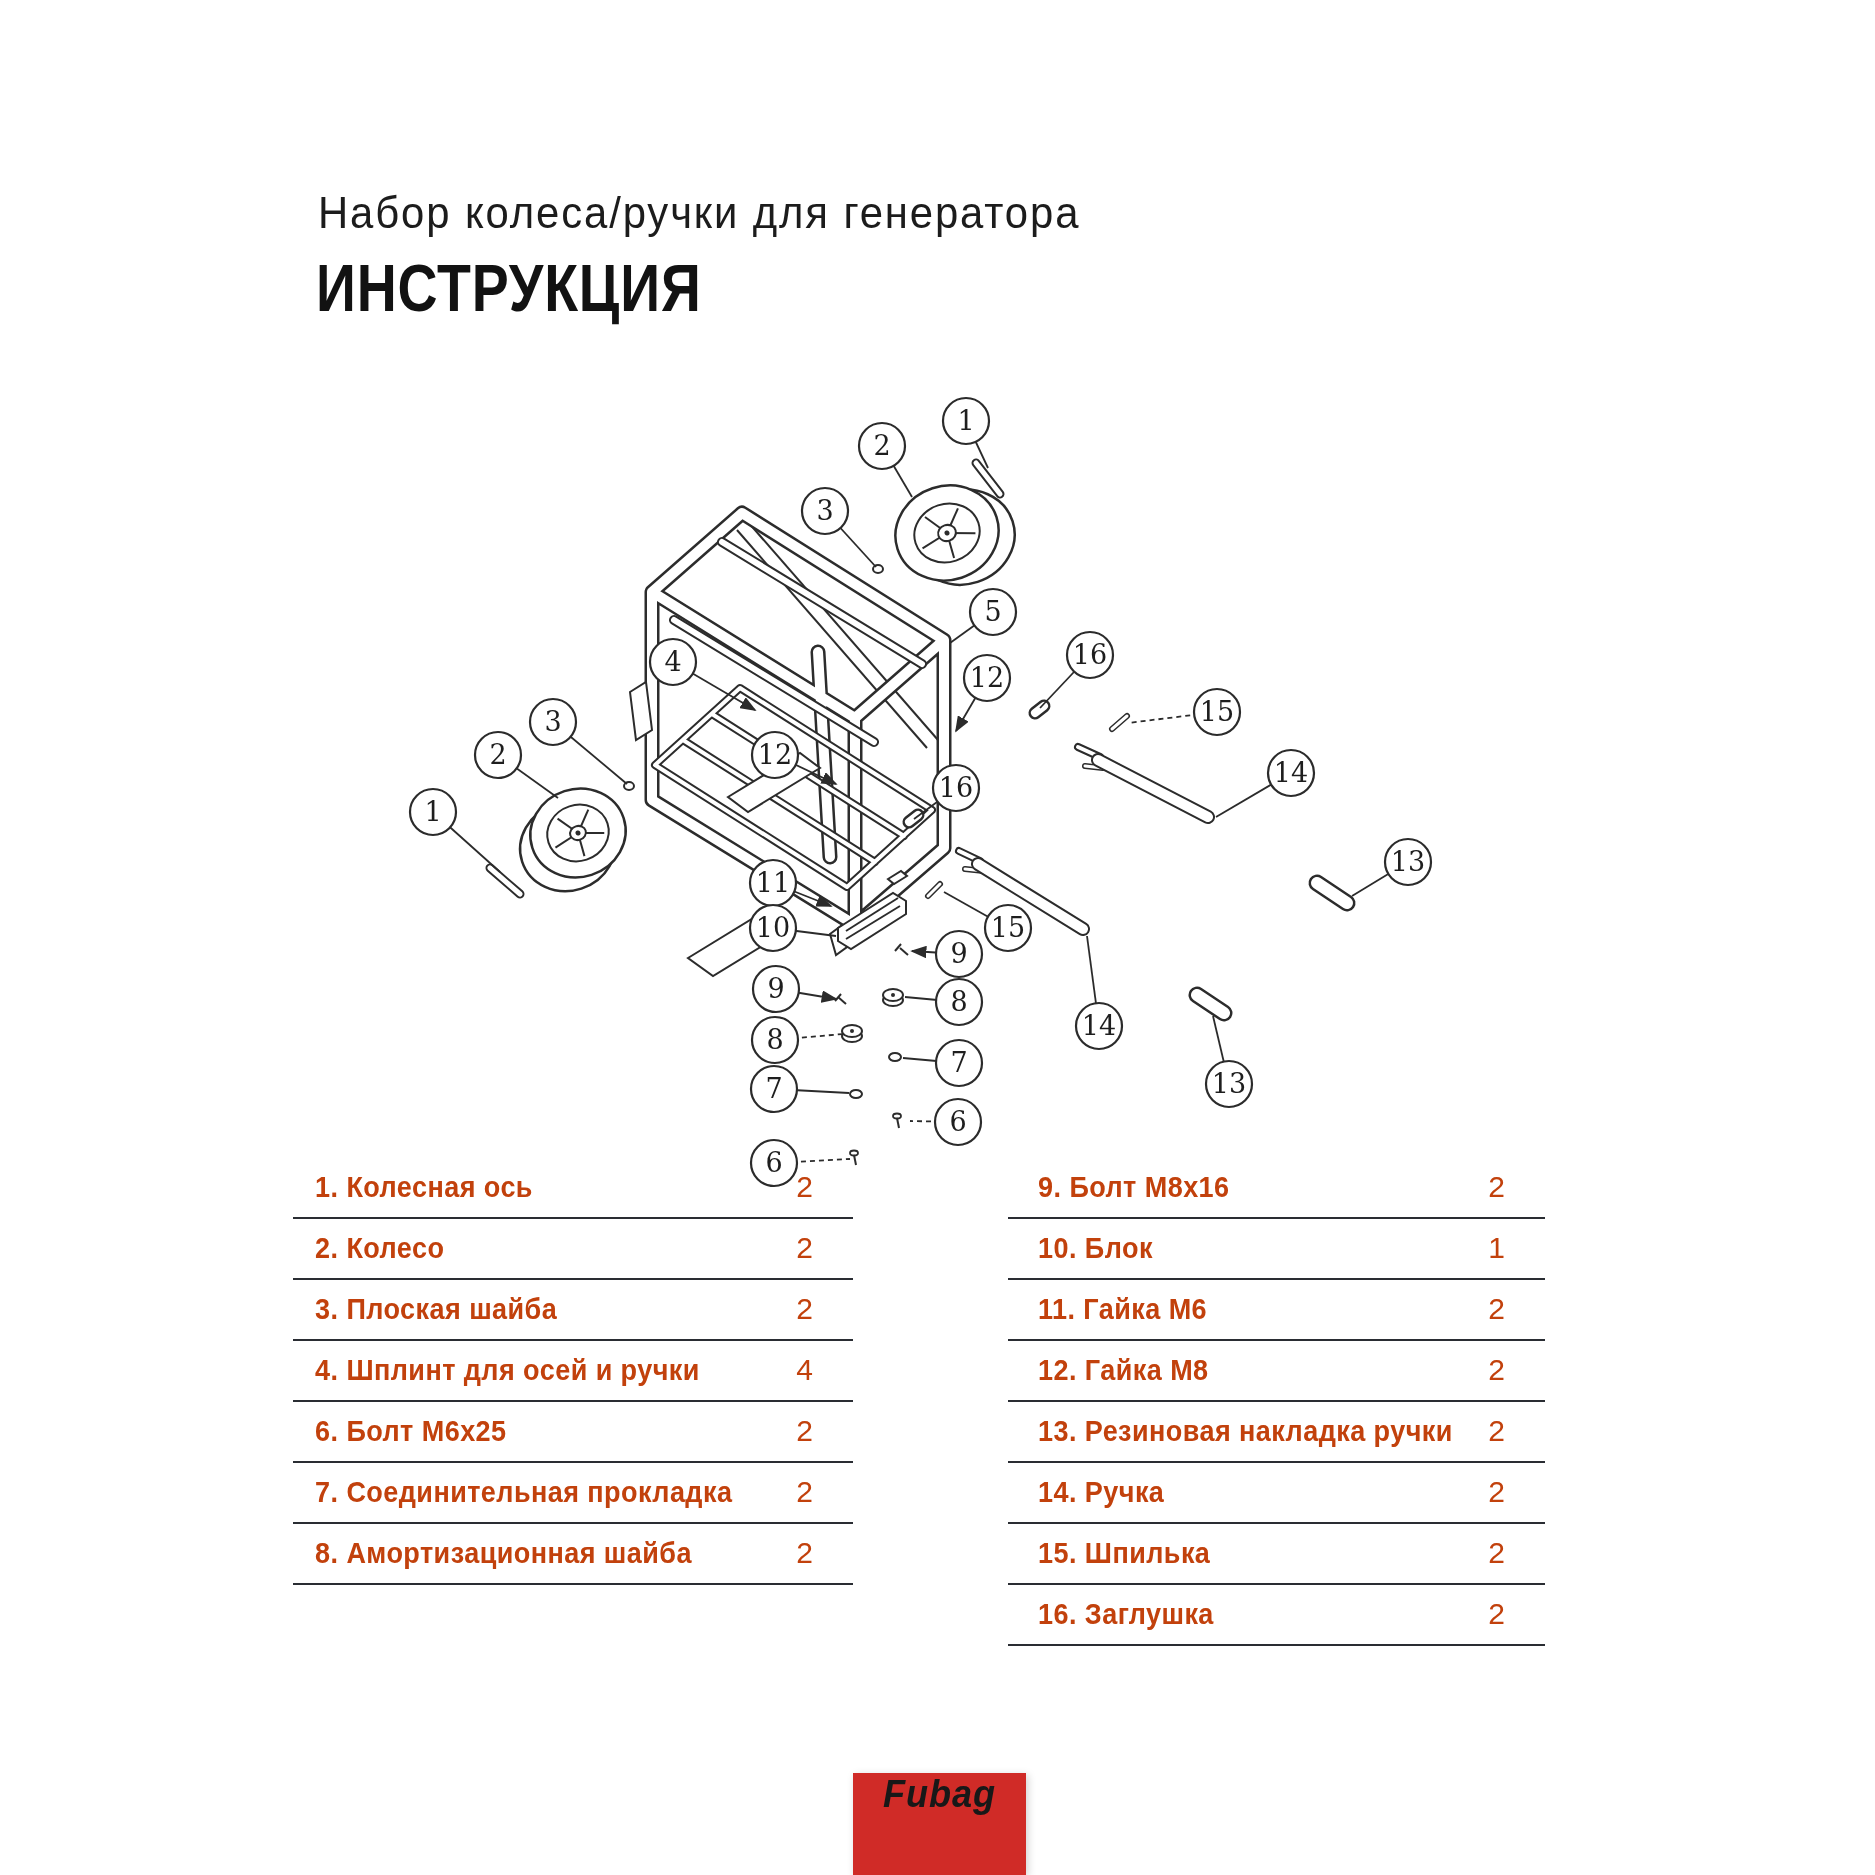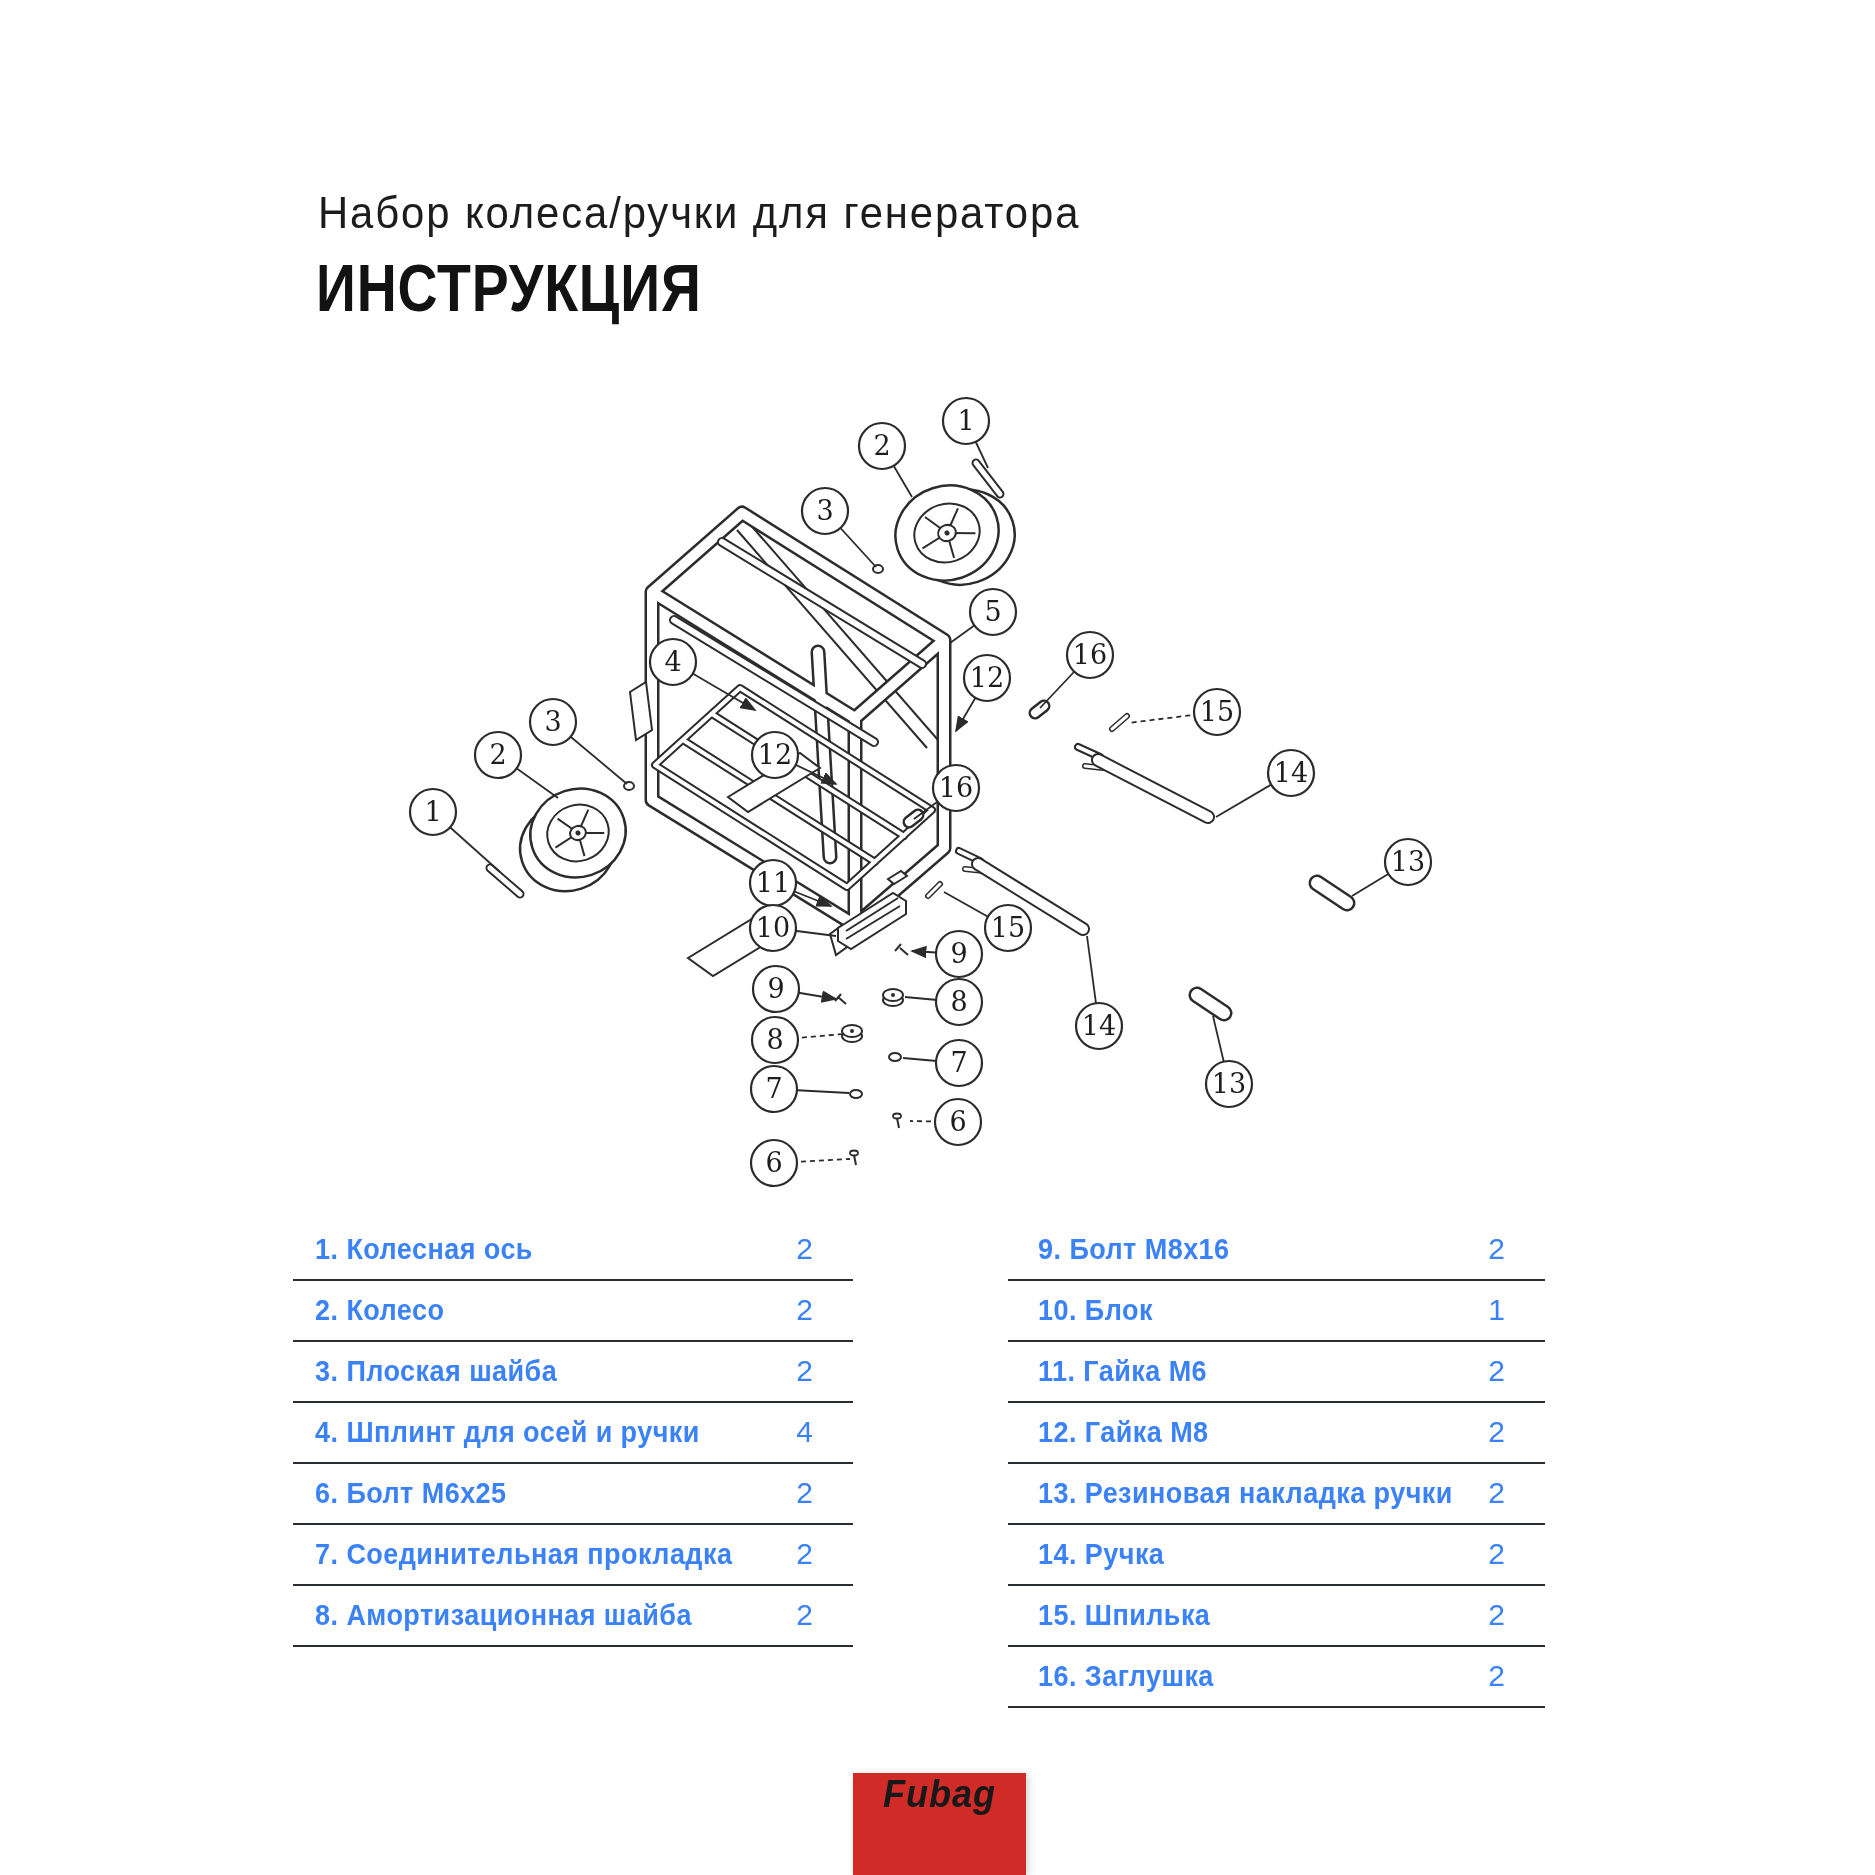--- a/index.html
+++ b/index.html
@@ -20,21 +20,21 @@
   .t-b{stroke:#2c2c2c;fill:none;stroke-linecap:round;stroke-linejoin:round;}
   .t-w{stroke:#ffffff;fill:none;stroke-linecap:round;stroke-linejoin:round;}
   .thin{stroke:#2c2c2c;stroke-width:2;fill:none;}
   .plate{fill:#ffffff;stroke:#2c2c2c;stroke-width:2;}
   .wfill{fill:#ffffff;stroke:#2c2c2c;}
   .leader{stroke:#2b2b2b;stroke-width:1.8;fill:none;}
   .dashed{stroke-dasharray:5 4;}
   .co-circle{fill:#ffffff;stroke:#2b2b2b;stroke-width:2.2;}
   .co-num{font-family:"DejaVu Serif",serif;font-size:27px;fill:#1e1e1e;text-anchor:middle;}
 
-  .ptable{position:absolute;top:1220px;color:#3b82f6;}
+  .ptable{position:absolute;top:1158px;color:#c2410c;}
   .ptable-left{left:293px;width:560px;}
   .ptable-right{left:1008px;width:537px;text-decoration:underline;}
   .prow{position:relative;height:59px;border-bottom:2px solid #2a2d33;}
   .plabel{position:absolute;left:22px;top:50%;font-size:30px;font-weight:700;
           letter-spacing:0.5px;white-space:nowrap;
           transform:translateY(-54%) scaleX(0.9);transform-origin:0 50%;}
   .ptable-right .plabel{left:30px;}
   .pqty{position:absolute;right:40px;top:50%;transform:translateY(-54%);
         font-size:30px;font-weight:500;}
 

